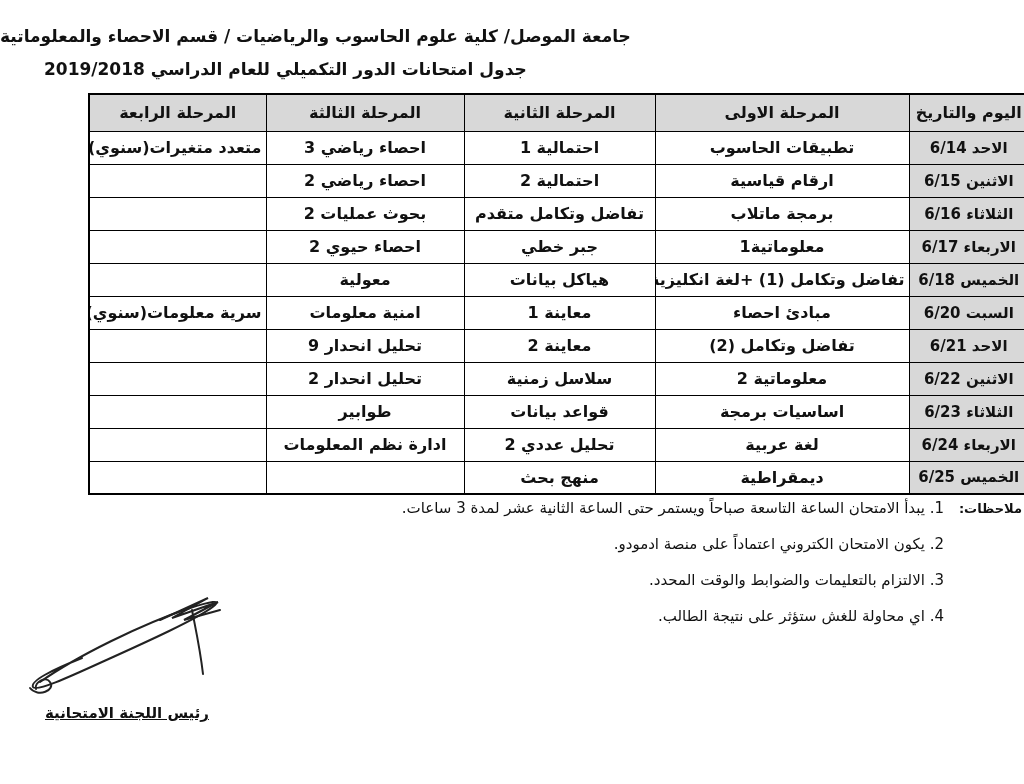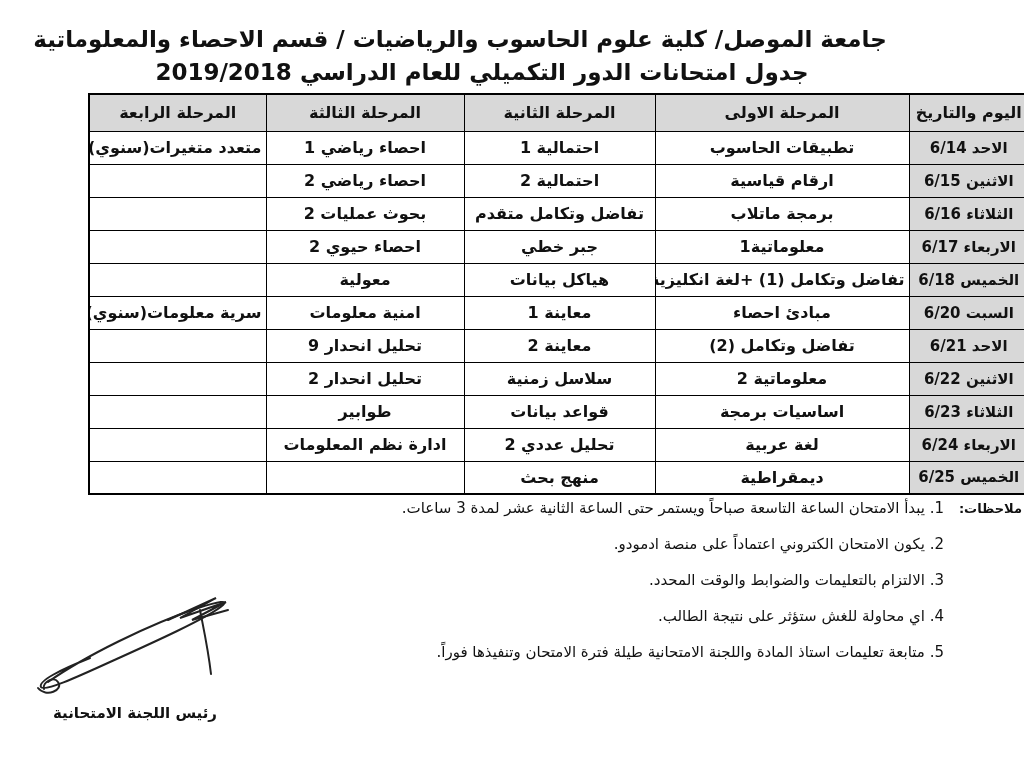--- a/index.html
+++ b/index.html
@@ -12,21 +12,21 @@
   html,body{margin:0;padding:0;}
   body{
     width:1024px;height:784px;
     background:var(--page-bg);
     overflow:hidden;position:relative;
     font-family:"DejaVu Sans", sans-serif;
     color:var(--text);
   }
   .title-line{
     position:absolute;left:0;width:920px;
-    text-align:center;font-weight:bold;font-size:23px;
+    text-align:left;font-weight:bold;font-size:17px;
     direction:rtl;
   }
   #title1{top:26px;}
   #title2{top:59px;padding-left:44px;}
 
   table.schedule{
     position:absolute;left:88px;top:93px;width:940px;
     border-collapse:collapse;table-layout:fixed;
     border:2px solid var(--border);
   }
@@ -51,21 +51,21 @@
     font-weight:bold;font-size:13px;
   }
   .note-line{
     padding-right:80px;
     margin-bottom:15px;
     font-weight:normal;font-size:15px;line-height:21px;
     text-align:right;
   }
 
   .sig{
-    position:absolute;left:30px;top:588px;width:250px;
+    position:absolute;left:22px;top:588px;width:250px;text-decoration:underline;
   }
   .sig svg{display:block;}
   .sig-title{
     direction:rtl;
     text-align:center;
     font-weight:bold;font-size:15px;
     width:210px;
     margin-top:0px;
   }
 </style>
@@ -90,21 +90,21 @@
       <th>المرحلة الثانية</th>
       <th>المرحلة الثالثة</th>
       <th>المرحلة الرابعة</th>
     </tr>
   </thead>
   <tbody>
     <tr>
       <td class="datecol">الاحد 6/14</td>
       <td>تطبيقات الحاسوب</td>
       <td>احتمالية 1</td>
-      <td>احصاء رياضي 1</td>
+      <td>احصاء رياضي 3</td>
       <td>متعدد متغيرات(سنوي)</td>
     </tr>
     <tr>
       <td class="datecol">الاثنين 6/15</td>
       <td>ارقام قياسية</td>
       <td>احتمالية 2</td>
       <td>احصاء رياضي 2</td>
       <td></td>
     </tr>
     <tr>
@@ -172,21 +172,20 @@
     </tr>
   </tbody>
 </table>
 
 <div class="notes">
   <div class="notes-label">ملاحظات:</div>
   <div class="note-line">1. يبدأ الامتحان الساعة التاسعة صباحاً ويستمر حتى الساعة الثانية عشر لمدة 3 ساعات.</div>
   <div class="note-line">2. يكون الامتحان الكتروني اعتماداً على منصة ادمودو.</div>
   <div class="note-line">3. الالتزام بالتعليمات والضوابط والوقت المحدد.</div>
   <div class="note-line">4. اي محاولة للغش ستؤثر على نتيجة الطالب.</div>
-  <div class="note-line">5. متابعة تعليمات استاذ المادة واللجنة الامتحانية طيلة فترة الامتحان وتنفيذها فوراً.</div>
 </div>
 
 <div class="sig">
   <svg width="230" height="116" viewBox="0 0 230 116">
     <g fill="none" stroke="#222222" stroke-width="2" stroke-linecap="round">
       <path d="M18 94 C 55 68 120 36 168 20 C 190 13 198 12 193 17 C 180 29 120 56 80 74 C 45 90 14 104 11 99 C 8 93 30 82 60 70"></path>
       <path d="M138 32 L 186 10 L 150 30 L 196 14 L 162 32 L 198 22"></path>
       <path d="M170 22 C 173 38 178 60 181 86"></path>
       <path d="M8 100 C 16 110 34 102 28 94 C 24 88 12 94 14 101"></path>
     </g>

